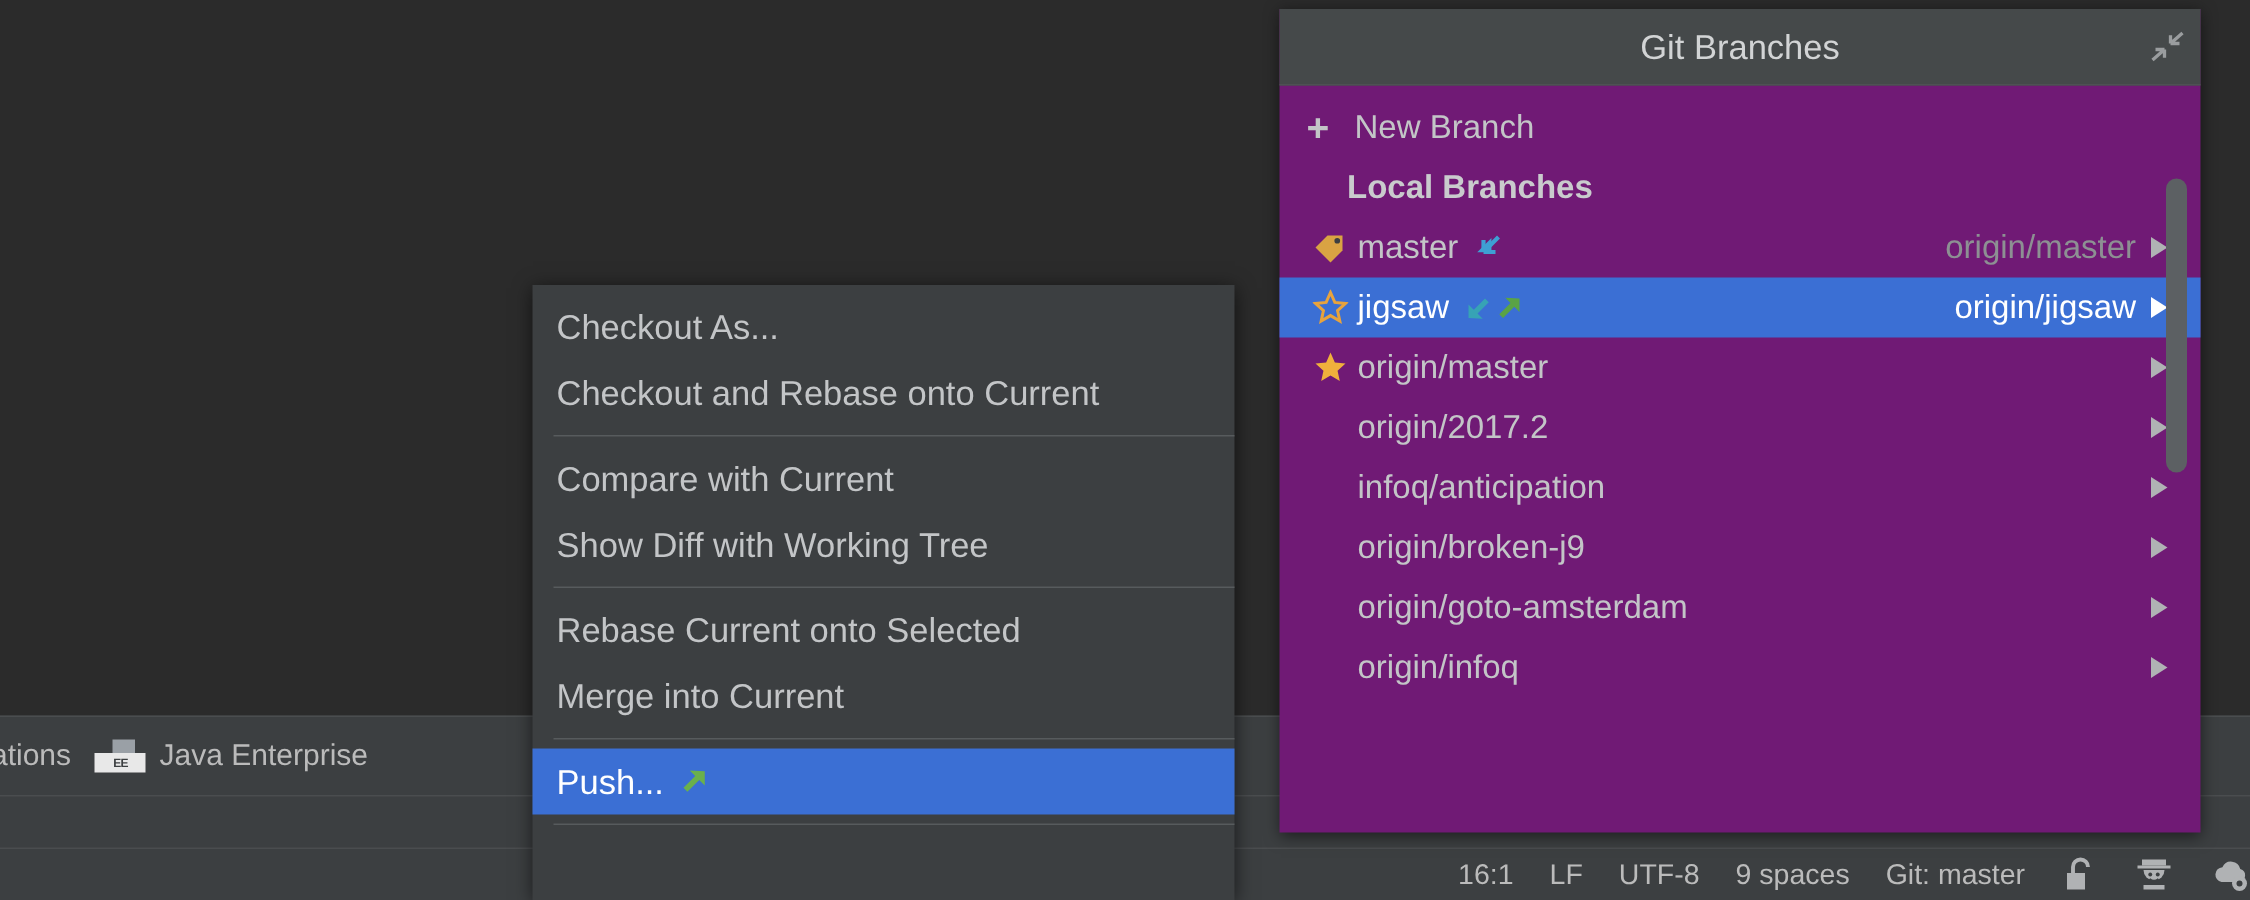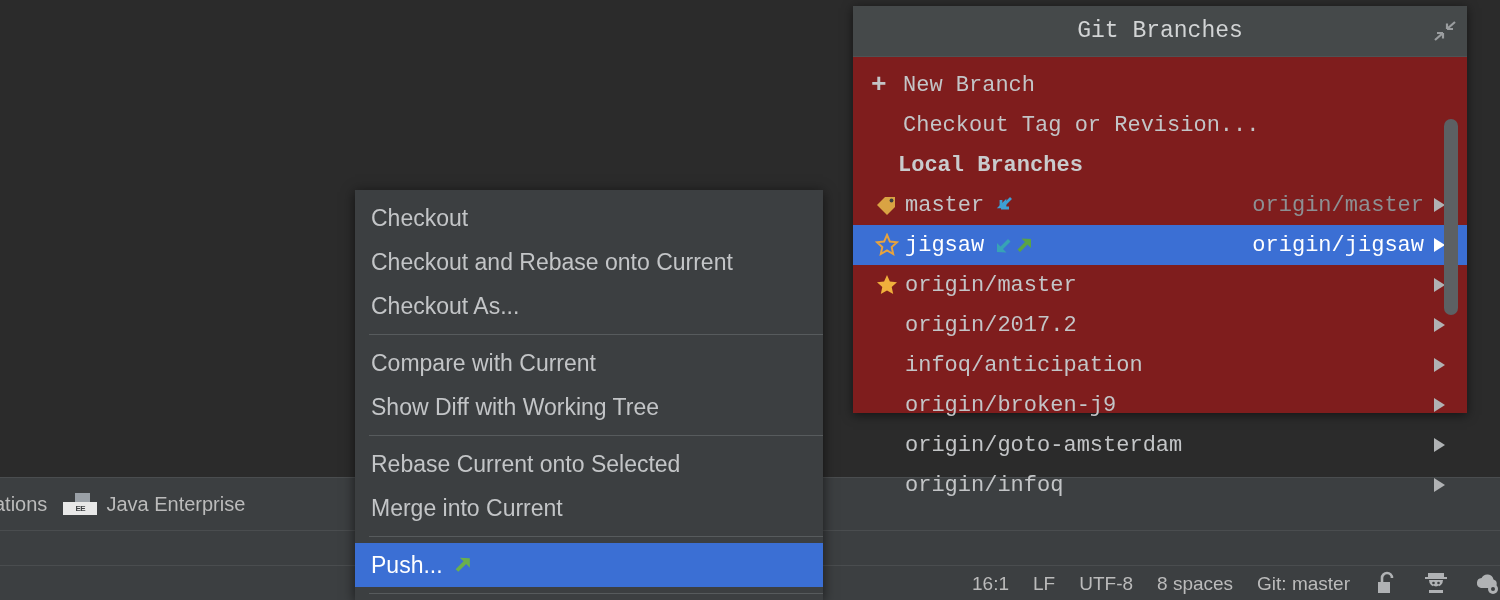--- a/index.html
+++ b/index.html
@@ -58,25 +58,24 @@
     box-sizing: border-box;
   }
   .status-item {
     color: #bbbbbb; font-size: 19px; line-height: 1;
     margin-left: 24px; white-space: nowrap;
   }
   .status-icon { margin-left: 26px; display: flex; align-items: center; }
 
   
   .popup {
-    position: absolute; left: 853px; top: 6px; width: 614px; height: 407px;
-    background: #7f1d1d;
+    position: absolute; left: 853px; top: 6px; width: 614px; height: 549px;
+    background: #701a75;
     box-shadow: 0 2px 10px rgba(0,0,0,0.55);
     box-sizing: border-box;
-    font-family: Liberation Mono, monospace;
   }
   .popup-title {
     position: relative; height: 50px; background: #45494a;
     display: flex; align-items: center; justify-content: center;
     border-bottom: 1px solid #4e5254;
   }
   .popup-title span.title-text {
     color: #d2d4d5; font-size: 23px; line-height: 1;
   }
   .collapse-icon {
@@ -167,21 +166,21 @@
         </span>
         <span>Java Enterprise</span>
       </div>
     </div>
   </div>
 
   <div class="status-bar">
     <span class="status-item">16:1</span>
     <span class="status-item">LF</span>
     <span class="status-item">UTF-8</span>
-    <span class="status-item">8 spaces</span>
+    <span class="status-item">9 spaces</span>
     <span class="status-item">Git: master</span>
 
     <span class="status-icon">
       <svg width="22" height="24" viewBox="0 0 22 24">
         <path d="M6 11 V7 a5 5 0 0 1 10 0" fill="none" stroke="#b0b2b4" stroke-width="2.6"></path>
         <rect x="2" y="11" width="12" height="11" fill="#b0b2b4"></rect>
       </svg>
     </span>
     <span class="status-icon">
       <svg width="24" height="24" viewBox="0 0 24 24">
@@ -216,24 +215,20 @@
 
     <div class="popup-list">
 
       <div class="row action">
         <span class="icon-slot">
             <span class="plus-glyph">+</span>
           </span>
         <span class="label">New Branch</span>
       </div>
 
-      <div class="row action">
-        <span class="icon-slot"></span>
-        <span class="label">Checkout Tag or Revision...</span>
-      </div>
 
       <div class="row section">
         <span>Local Branches</span>
       </div>
 
       <div class="row branch">
         <span class="icon-slot">
           <svg width="22" height="22" viewBox="0 0 22 22">
             <path d="M2 11 L10 3 L20 3 L20 13 L12 21 z" fill="#d9a343"></path>
             <circle cx="16.5" cy="6.5" r="1.9" fill="#3c3f41"></circle>
@@ -321,27 +316,24 @@
       </div>
 
       <div class="scrollbar-track">
         <div class="scrollbar-thumb"></div>
       </div>
     </div>
   </div>
 
   <div class="ctx-menu">
     <div class="ctx-item">
-      <span>Checkout</span>
+      <span>Checkout As...</span>
     </div>
     <div class="ctx-item">
       <span>Checkout and Rebase onto Current</span>
-    </div>
-    <div class="ctx-item">
-      <span>Checkout As...</span>
     </div>
 
     <div class="ctx-sep"></div>
 
     <div class="ctx-item">
       <span>Compare with Current</span>
     </div>
     <div class="ctx-item">
       <span>Show Diff with Working Tree</span>
     </div>

